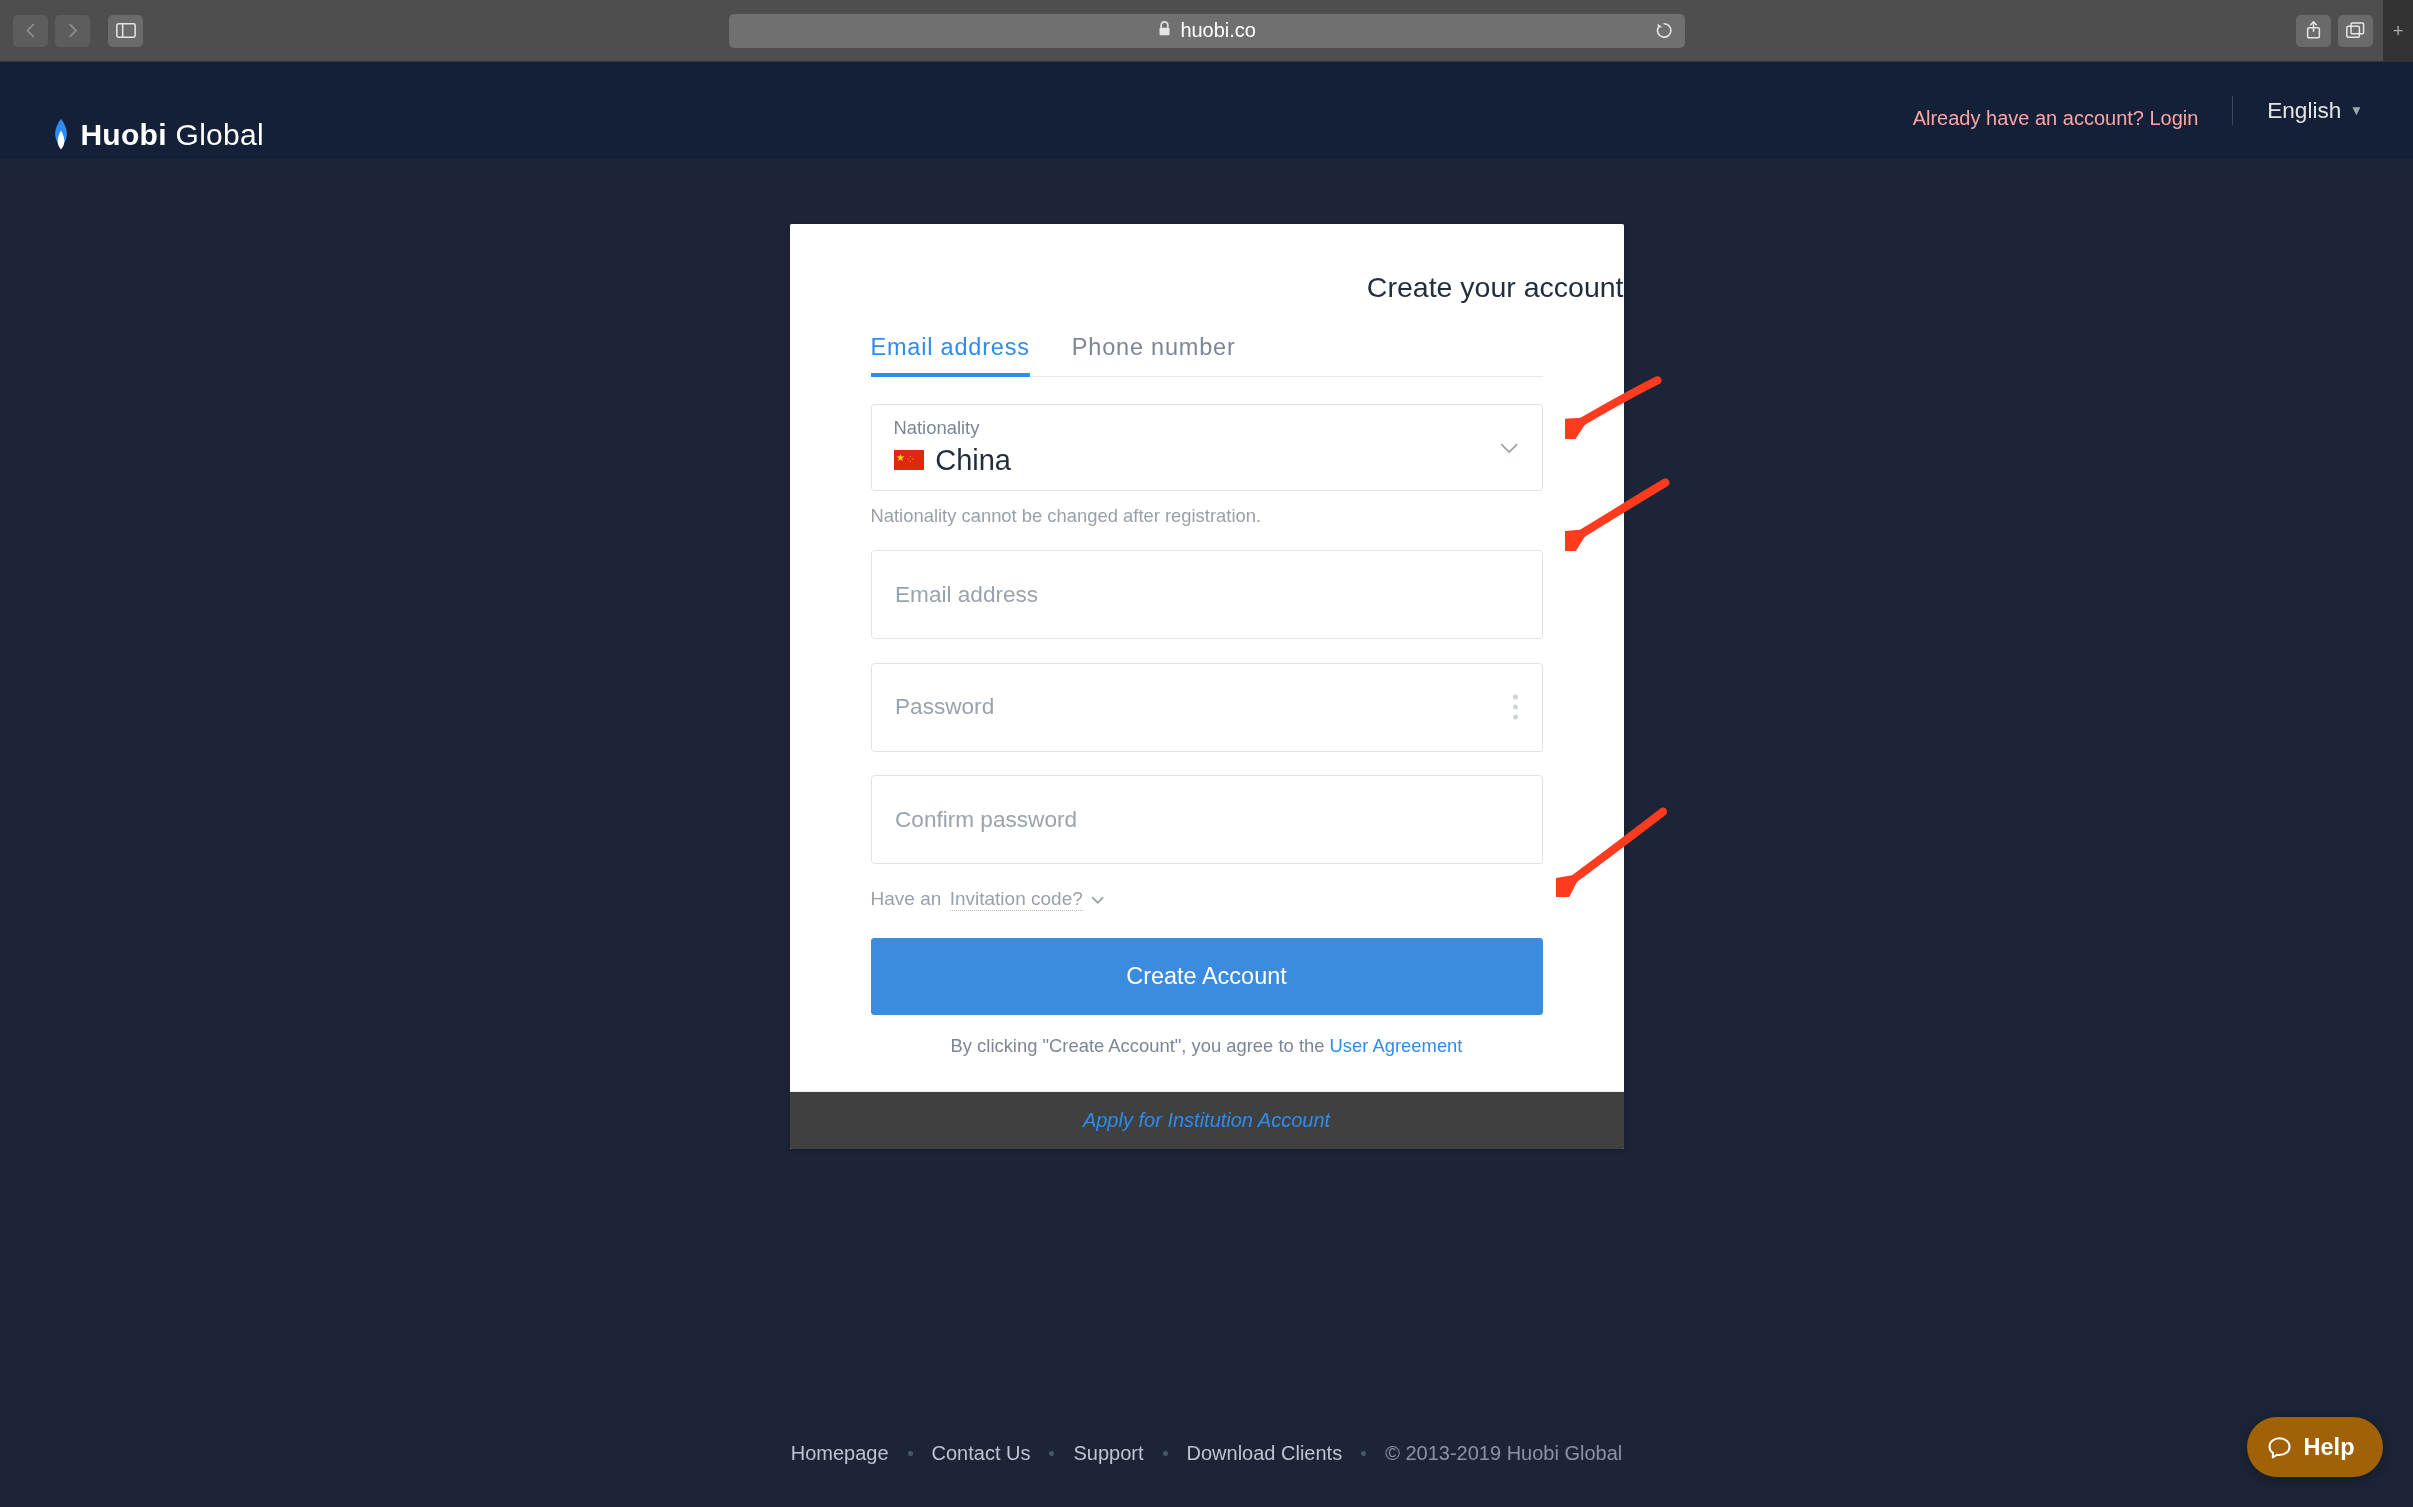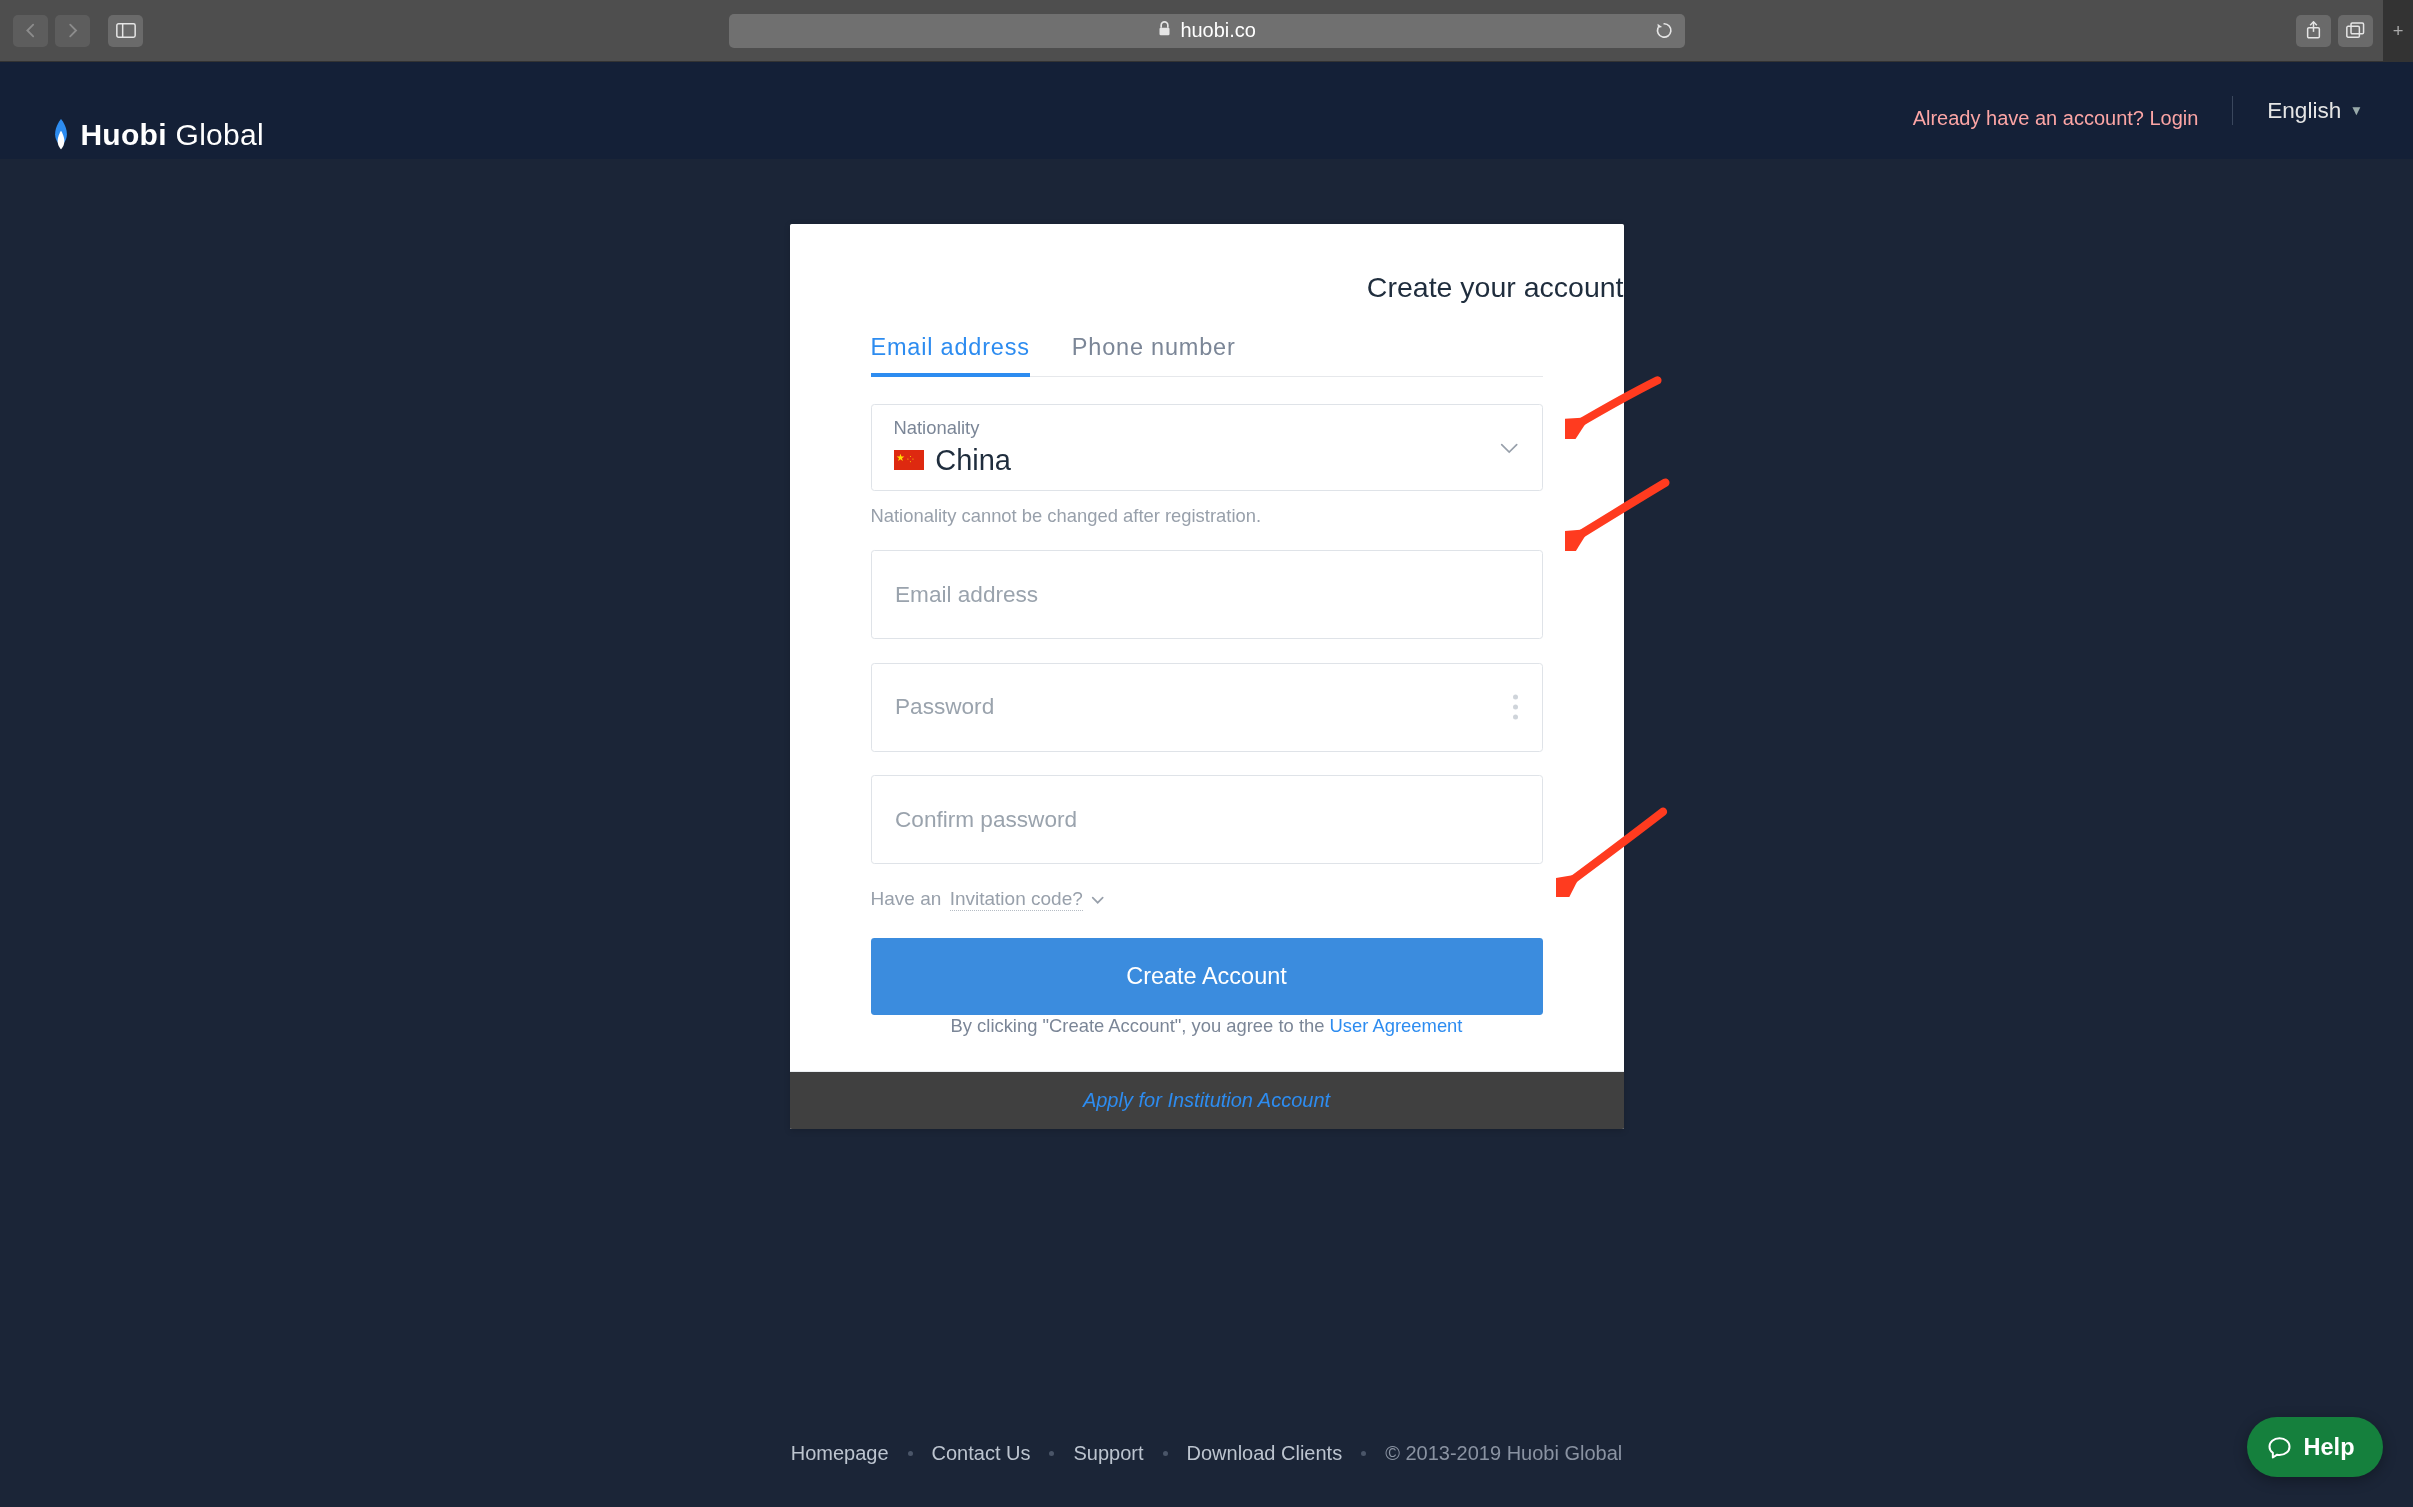--- a/index.html
+++ b/index.html
@@ -195,20 +195,21 @@
   .invite-row .underline { border-bottom: 0.8px dotted #b5bcc4; }
   .invite-row .caret2 { font-size: 15px; color: #98a0ab; }
 
   .submit-btn {
     width: 100%; height: 77px;
     background: #3b8cde;
     color: #fff;
     font-size: 23.5px;
     border: none; border-radius: 3.4px;
     display: flex; align-items: center; justify-content: center;
+    margin-bottom: 20px;
   }
   .agree-text { text-align: center; font-size: 18.4px; color: #7b8697; }
   .agree-text a { color: #2d8cf0; text-decoration: none; }
 
   .card-footer {
     border-top: 0.8px solid #eceff2;
     background: #404040;
     text-align: center;
     padding: 17px 0;
     font-style: italic;
@@ -233,21 +234,21 @@
   }
   .footer-row a { color: #bcc4cf; text-decoration: none; }
   .dot { width: 5px; height: 5px; background: #4a5568; border-radius: 50%; display: inline-block; }
 
   
   .help-widget {
     position: fixed;
     right: 30px; bottom: 30px;
     height: 60px;
     padding: 0 28.5px 0 20px;
-    background: #15803d;
+    background: #a16207;
     color: #fff;
     border-radius: 30px;
     display: flex; align-items: center; gap: 11.7px;
     font-size: 23.5px; font-weight: 600;
     box-shadow: 0 3.4px 13.4px rgba(0,0,0,0.3);
   }
   .help-widget svg { width: 25px; height: 25px; }
 </style>
 </head>
 <body>

